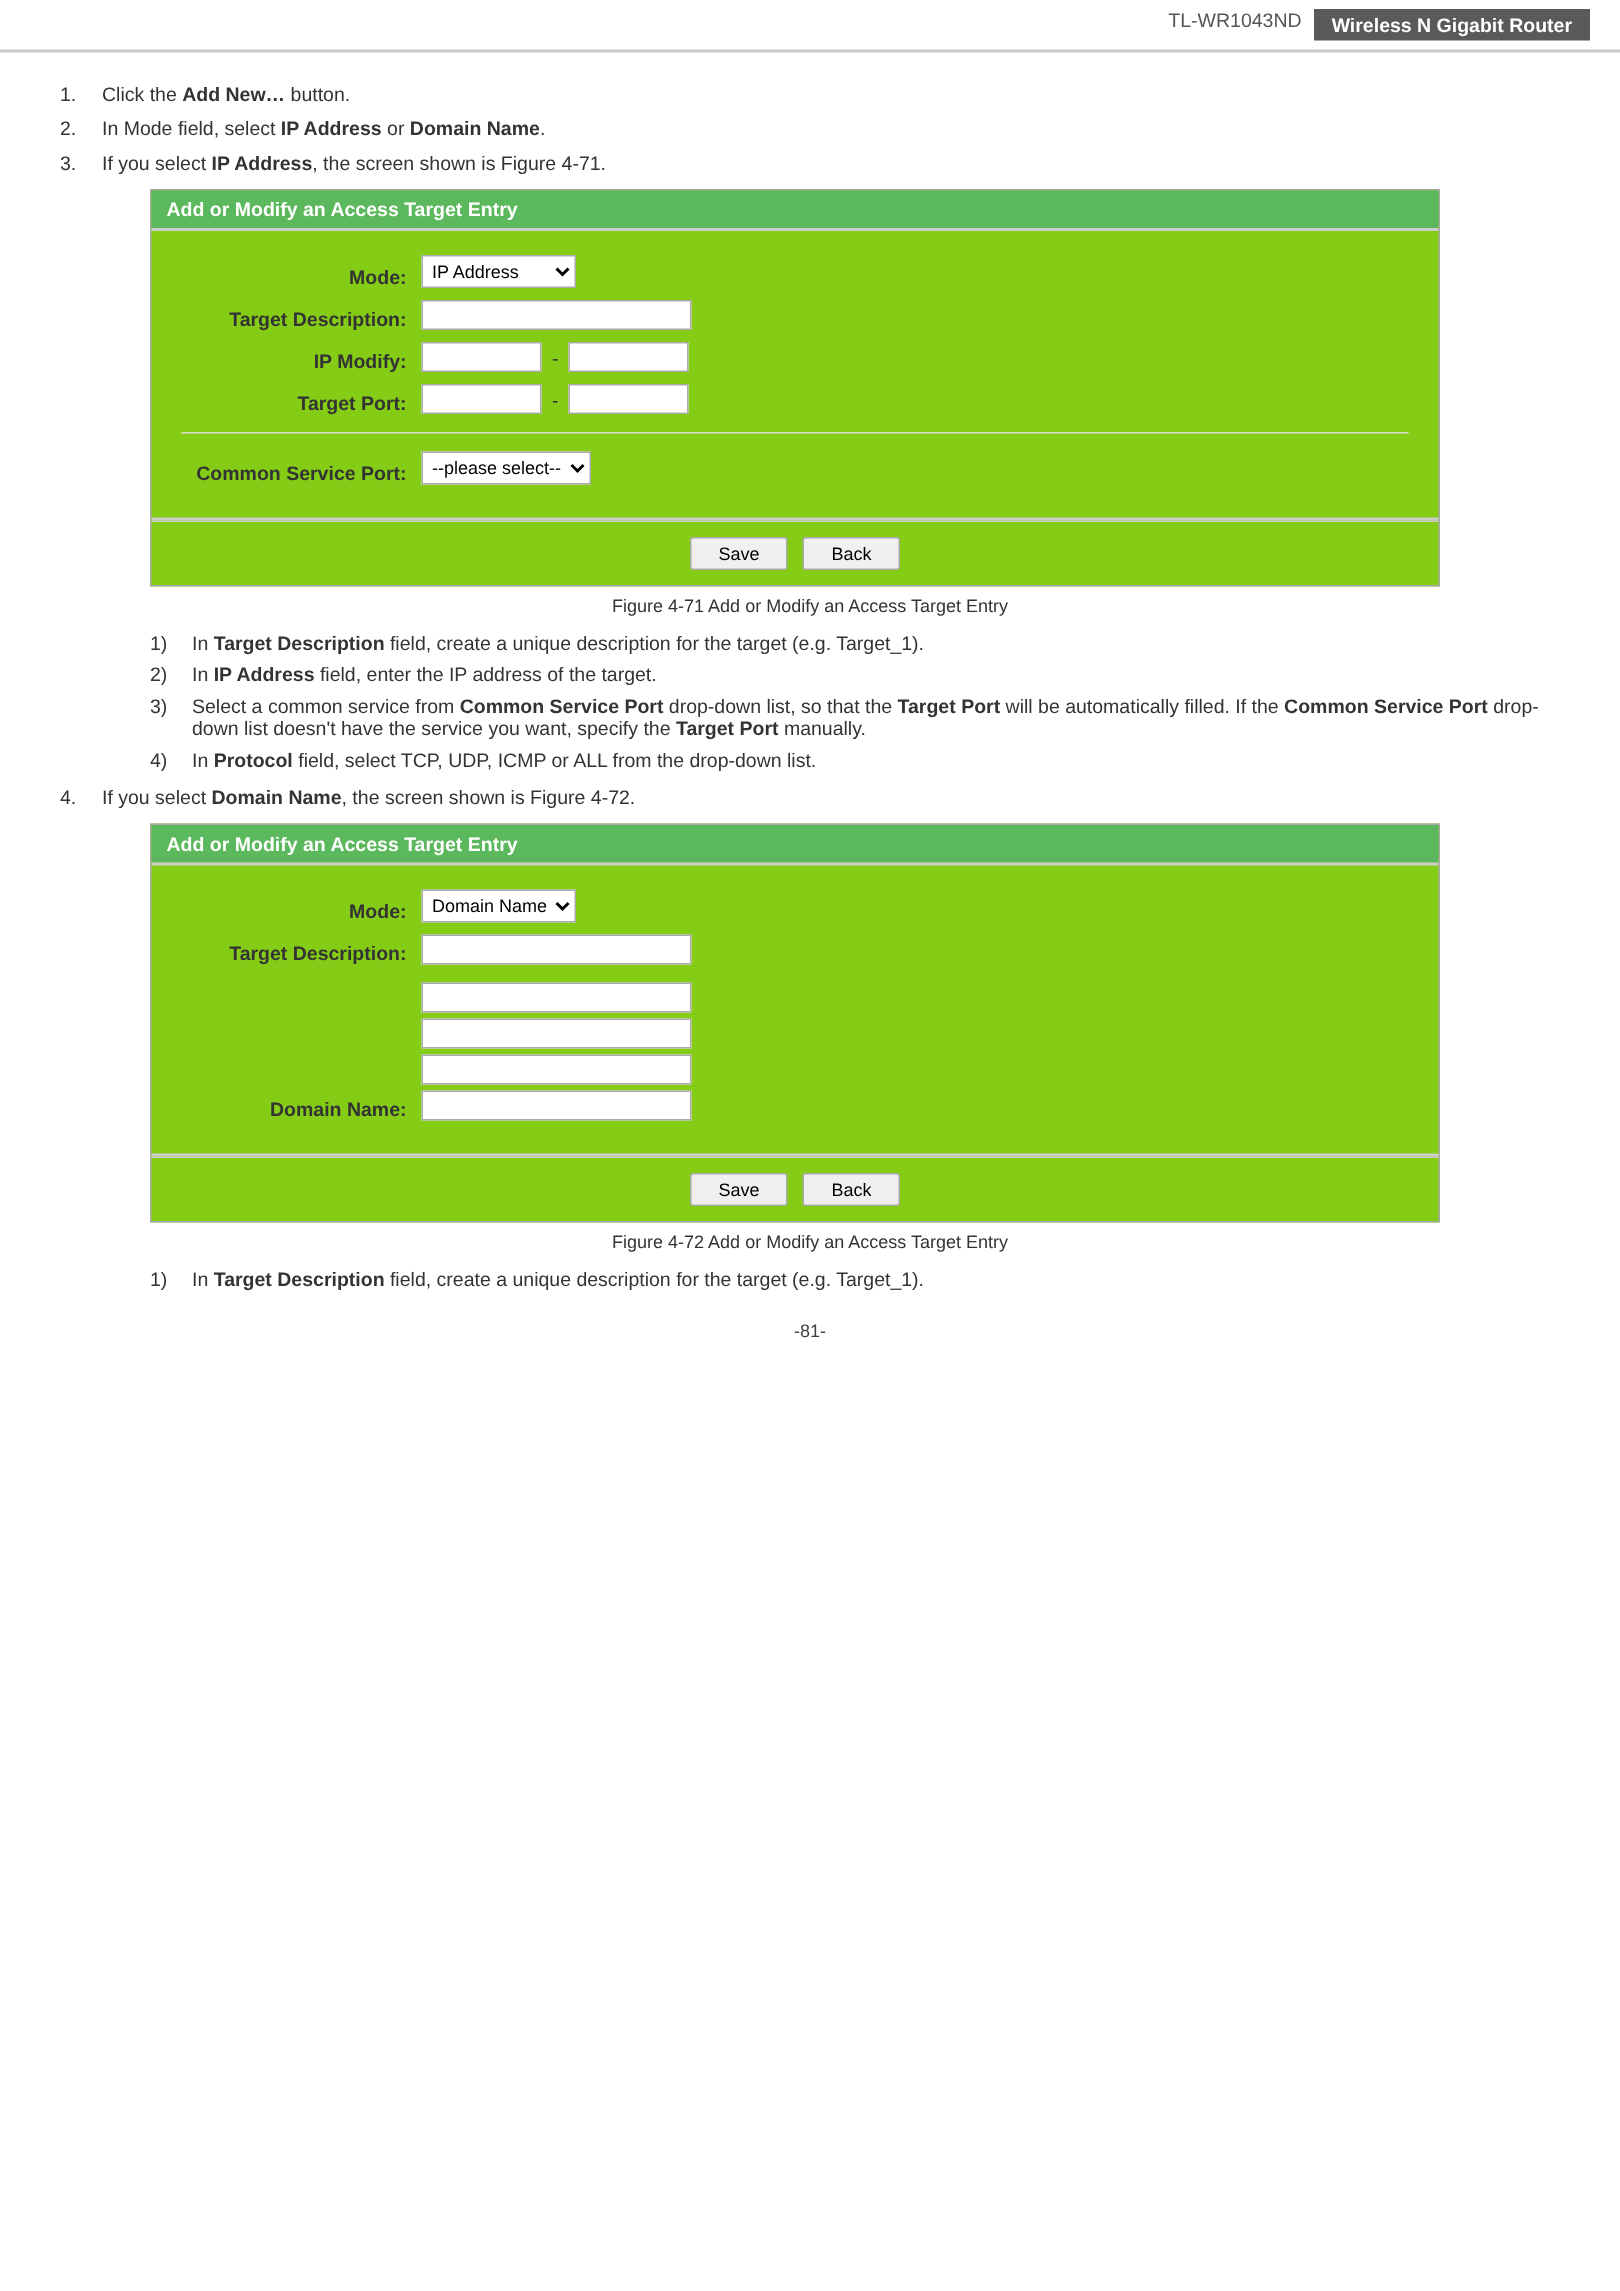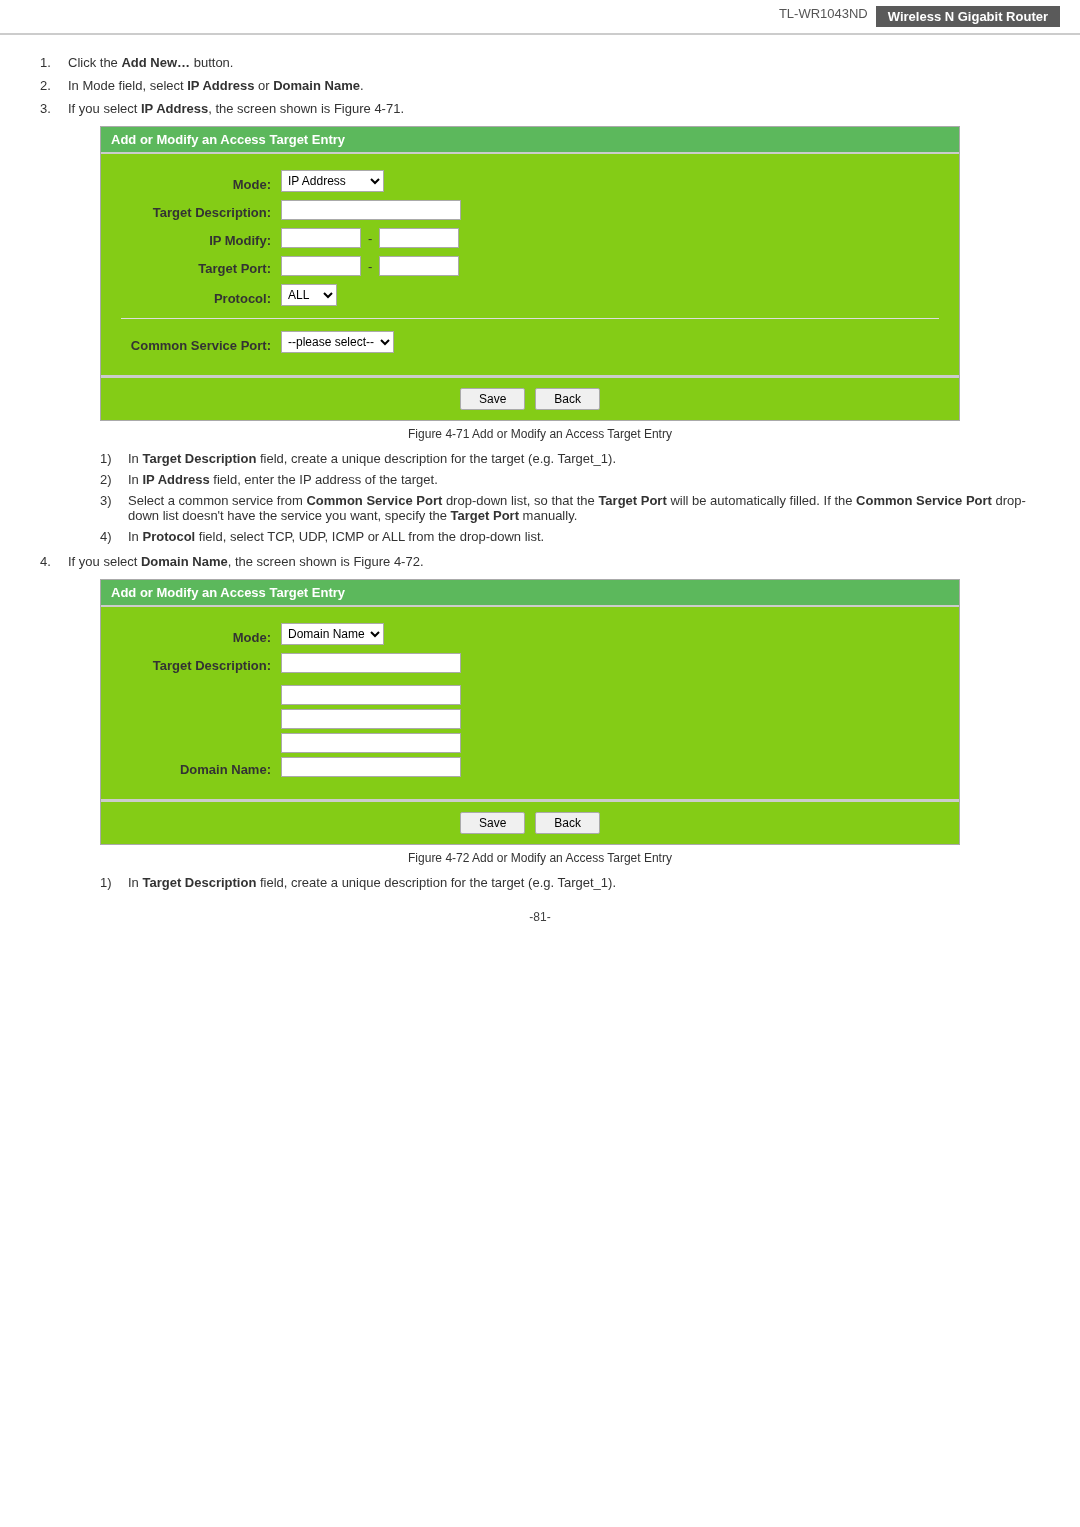--- a/index.html
+++ b/index.html
@@ -251,31 +251,20 @@
 
       <div class="form-row">
         <span class="form-label">Target Port:</span>
         <div class="form-control">
           <input type="text" class="form-input form-input-narrow" style="">
           <span class="dash">-</span>
           <input type="text" class="form-input form-input-narrow" style="">
         </div>
       </div>
 
-      <div class="form-row">
-        <span class="form-label">Protocol:</span>
-        <div class="form-control">
-          <select class="form-select">
-            <option>ALL</option>
-            <option>TCP</option>
-            <option>UDP</option>
-            <option>ICMP</option>
-          </select>
-        </div>
-      </div>
 
       <hr class="separator">
 
       <div class="form-row">
         <span class="form-label">Common Service Port:</span>
         <div class="form-control">
           <select class="form-select">
             <option>--please select--</option>
           </select>
         </div>

